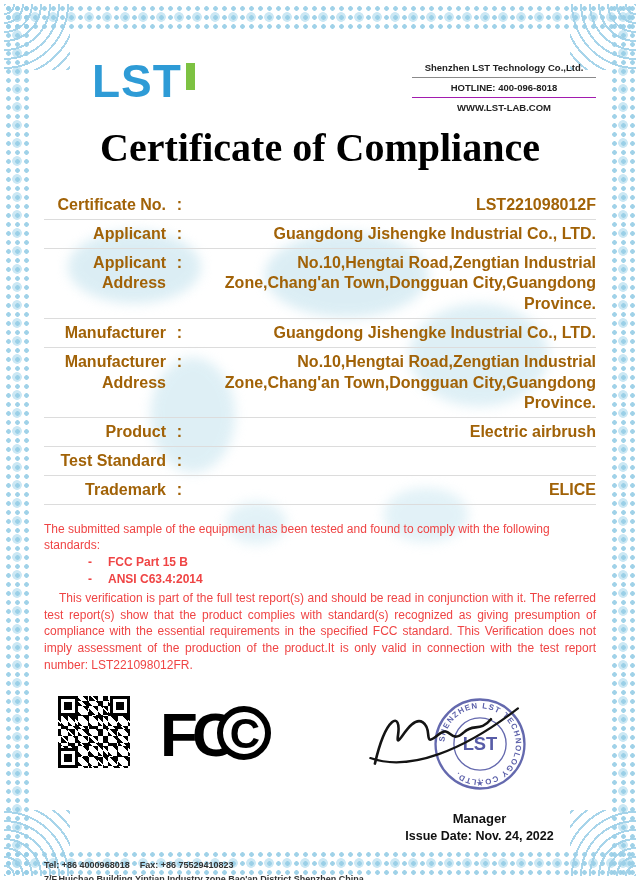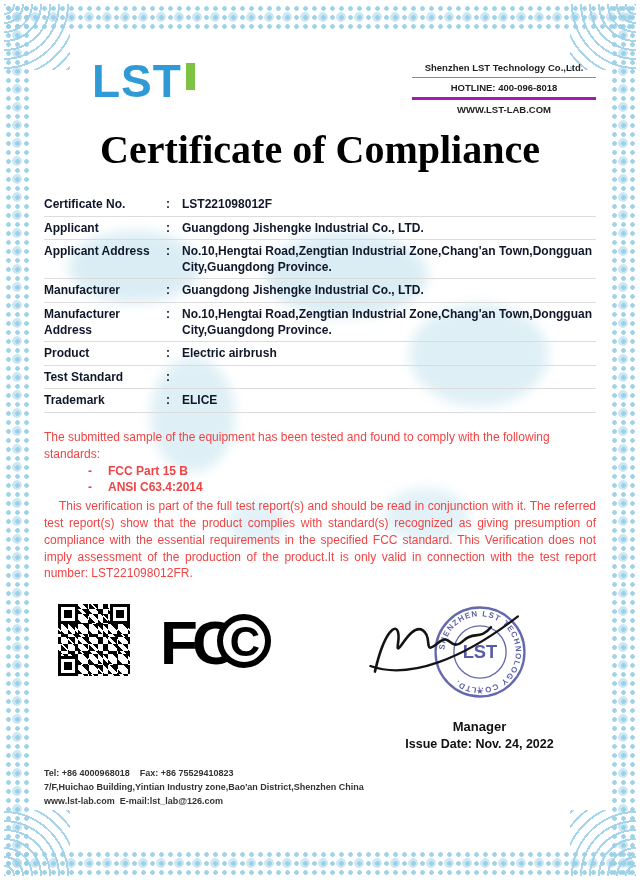--- a/index.html
+++ b/index.html
@@ -44,36 +44,36 @@
 
   .content { position:absolute; left:44px; right:44px; top:52px; z-index:2; }
 
   
   .header { display:flex; justify-content:space-between; align-items:flex-start; }
   .logo { position:relative; margin-left:48px; margin-top:6px;
           font-size:46px; font-weight:bold; letter-spacing:1px; color:#2e9bd6; line-height:1; }
   .logo::after { content:""; position:absolute; right:-13px; top:5px; width:9px; height:27px; background:#7dc242; }
   .header-right { width:184px; text-align:center; font-size:9.5px; font-weight:bold; color:#222; margin-top:10px; }
   .hr-company { padding-bottom:4px; border-bottom:1px solid #8a8a8a; }
-  .hr-hotline { padding:4px 0; border-bottom:3px solid #a21caf; }
+  .hr-hotline { padding:4px 0; border-bottom:1px solid #a21caf; }
   .hr-website { padding-top:4px; }
 
   
   .title {
     margin-top:12px; text-align:center;
     font-family:"Liberation Serif", serif; font-weight:bold;
     font-size:40px; color:#000; line-height:1.15;
   }
 
   
   .fields { margin-top:20px; }
   .field-row {
     display:grid; grid-template-columns:122px 16px 1fr;
     padding:4px 0 3px; border-bottom:1px solid #dcdcdc;
-    font-size:12px; font-weight:bold; line-height:1.3; color:#0f172a;
+    font-size:16px; font-weight:bold; line-height:1.3; color:#a16207;text-align:right;
   }
   .field-colon::before { content:":"; }
   .field-value { white-space:pre-line; }
 
   
   .statement { margin-top:16px; font-size:12px; line-height:1.4; color:#ef4444; }
   .standard { font-weight:bold; padding-left:44px; }
   .standard::before { content:"-"; margin-right:16px; font-weight:bold; }
   .para { text-align:justify; text-indent:15px; margin-top:2px; }
 

